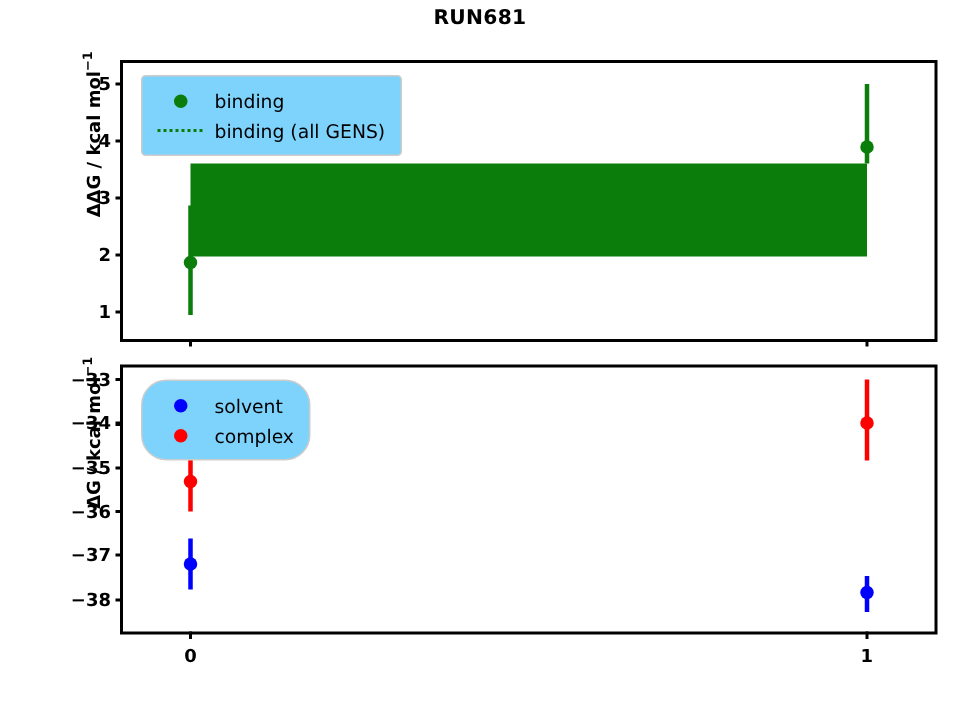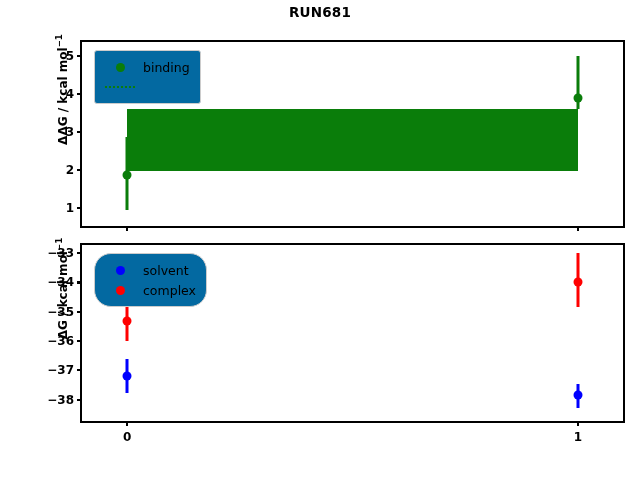--- a/index.html
+++ b/index.html
@@ -144,21 +144,21 @@
     border-radius: 50%;
     transform: translate(-50%, -50%);
   }
   .band {
     position: absolute;
   }
   
   .legend {
     position: absolute;
     box-sizing: border-box;
-    background: #0369a1;
+    background: #7dd3fc;
     border: 1.6px solid #cccccc;
     border-radius: 3px;
     padding: 6px 10px 6px 8px;
     z-index: 5;
   }
   .legend-row {
     display: flex;
     align-items: center;
     height: 20px;
   }
@@ -225,20 +225,21 @@
       <div class="legend-row">
         <span class="legend-key">
             <span class="legend-dot" style="background:#0a7d0a"></span>
           </span>
         <span class="legend-label">binding</span>
       </div>
       <div class="legend-row">
         <span class="legend-key">
             <span class="legend-dotted"></span>
           </span>
+        <span class="legend-label">binding (all GENS)</span>
       </div>
     </div>
   </div>
 
   <div class="axes" id="axes-bottom">
 
     <div class="ylabel" id="ylabel-bottom"><span class="ylabel-inner"><span>ΔG / kcal mol</span><sup>−1</sup></span></div>
 
     <div class="plot-inner" id="bottom-plot">
         <div class="errbar" style="left: 45.0833px; top: 113.624px; height: 34.5557px; background: rgb(0, 0, 255);"></div>

